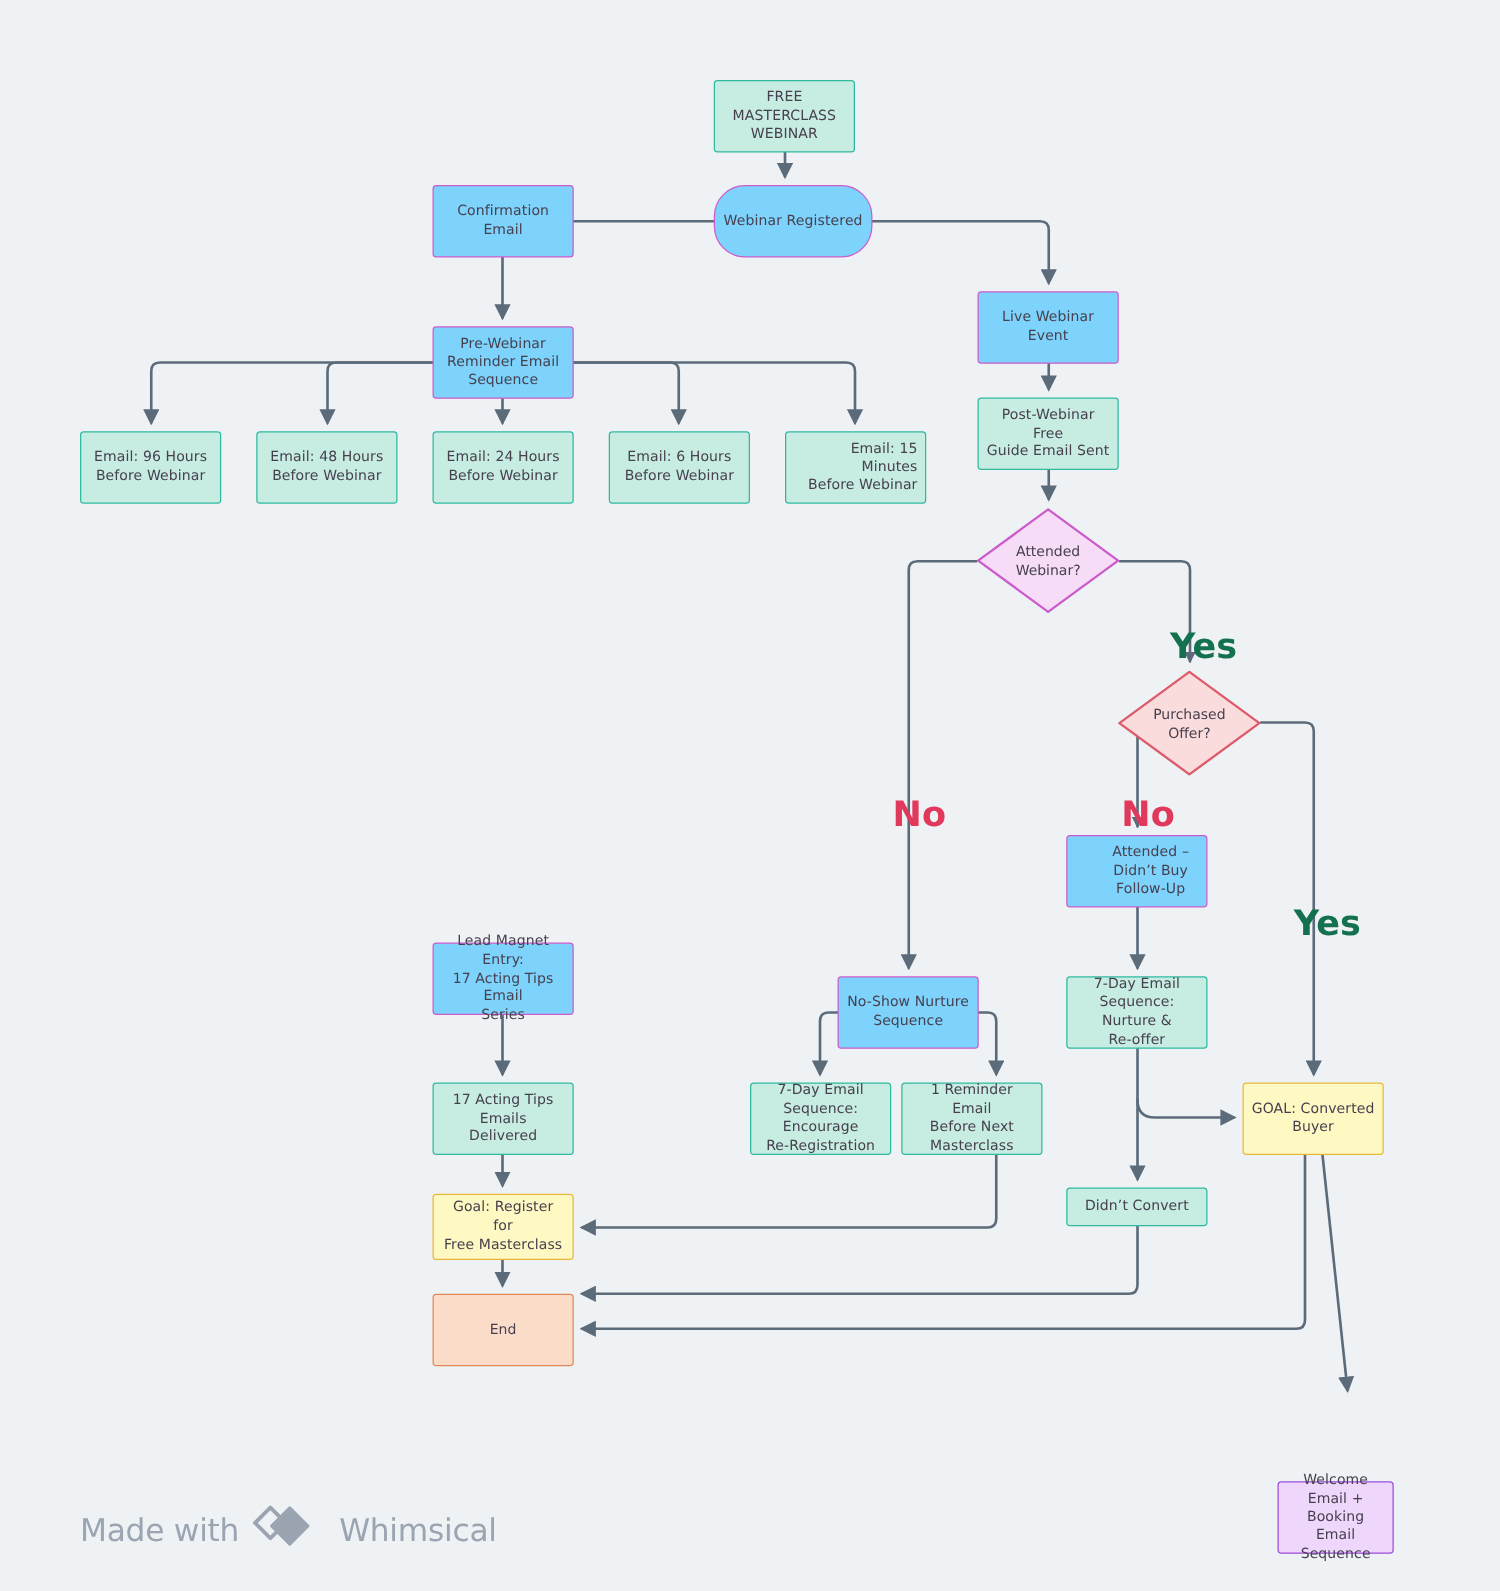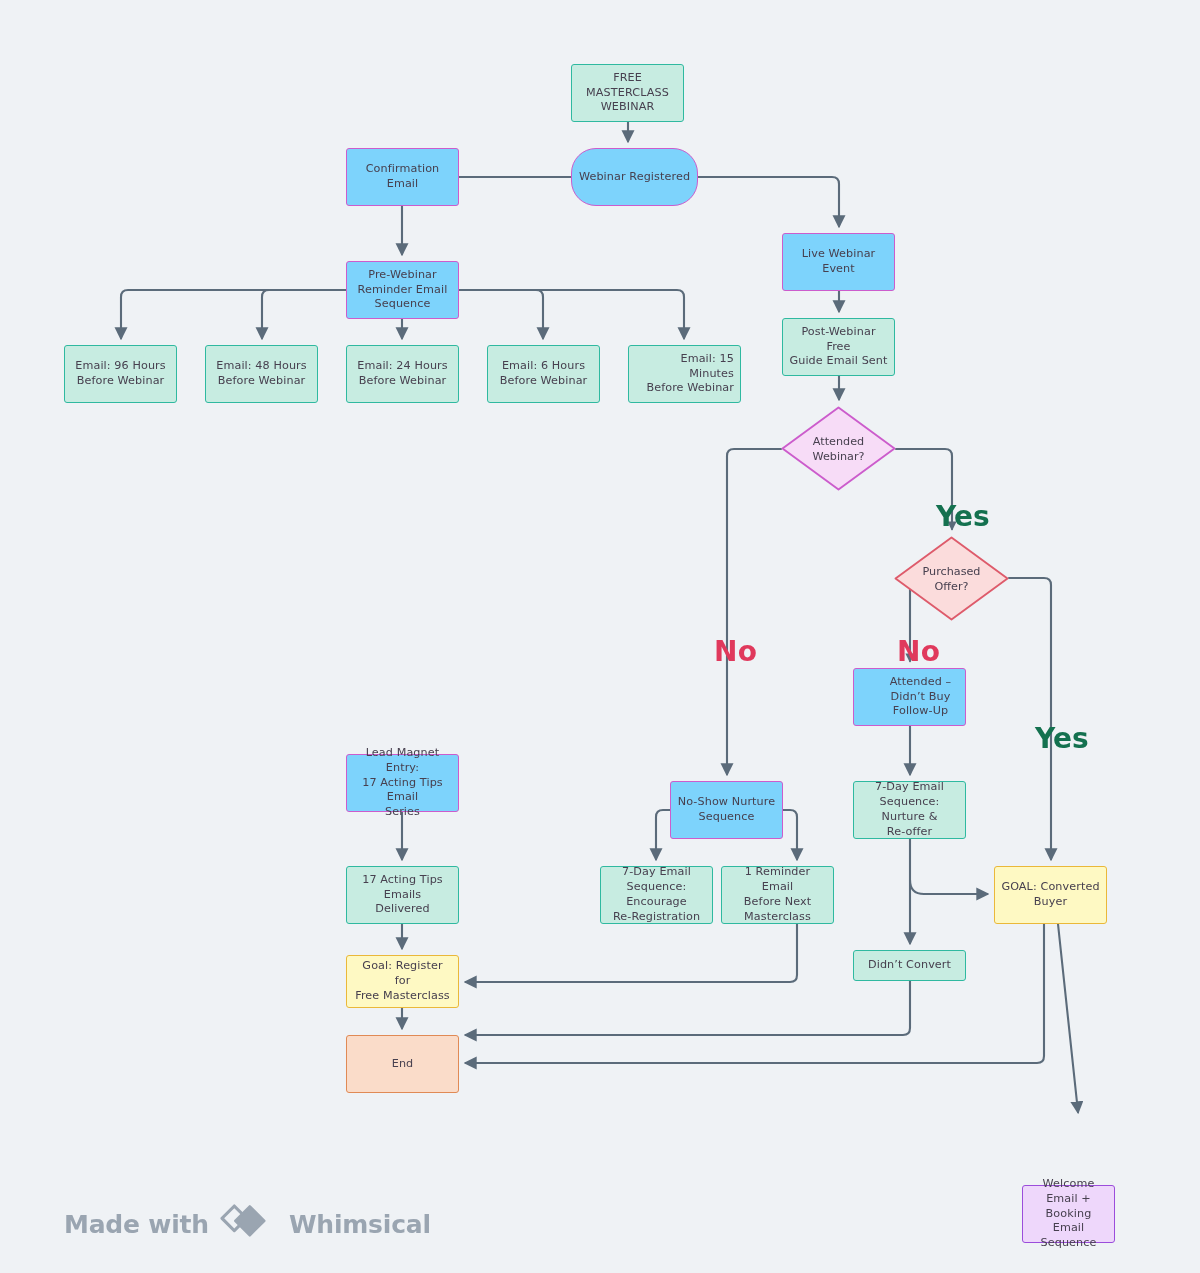--- a/index.html
+++ b/index.html
@@ -81,21 +81,21 @@
   .lbl-no  { color: #e0395c; }
 
   #watermark {
     position: absolute;
     left: 64px;
     top: 1204px;
     display: flex;
     align-items: center;
     gap: 11px;
     color: #9aa5b1;
-    font-weight: bold;
+    font-weight: normal;
     font-size: 25px;
     letter-spacing: -0.2px;
   }
   #watermark .wm-logo { display: block; }
 </style>
 </head>
 <body>
 
 <div id="canvas">
 

